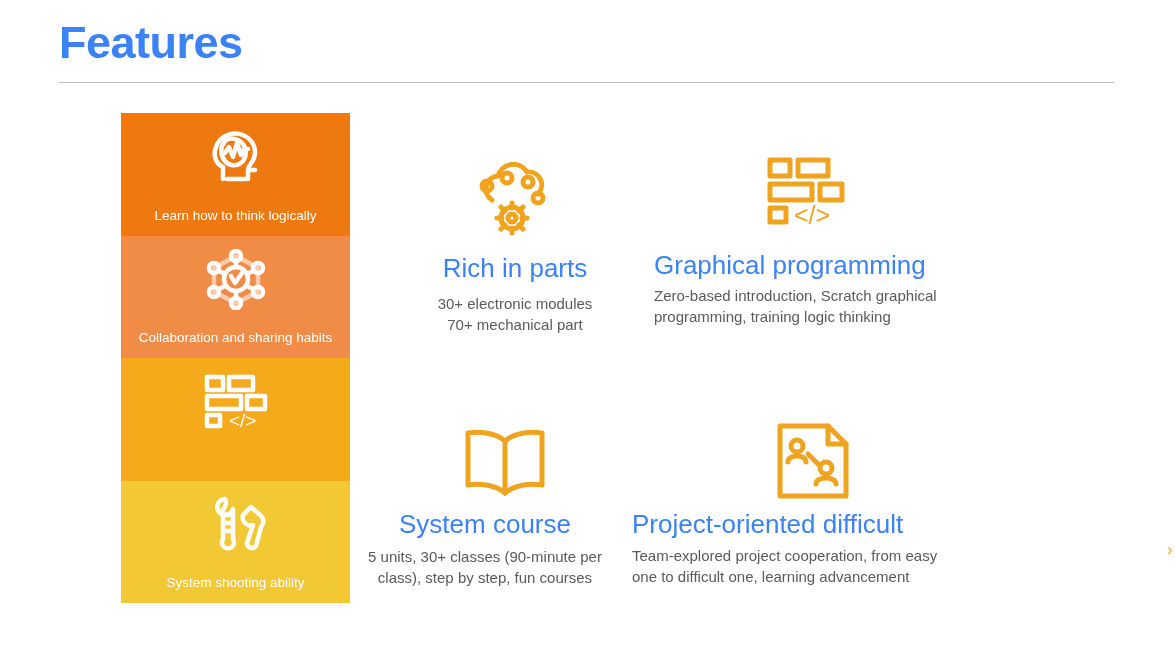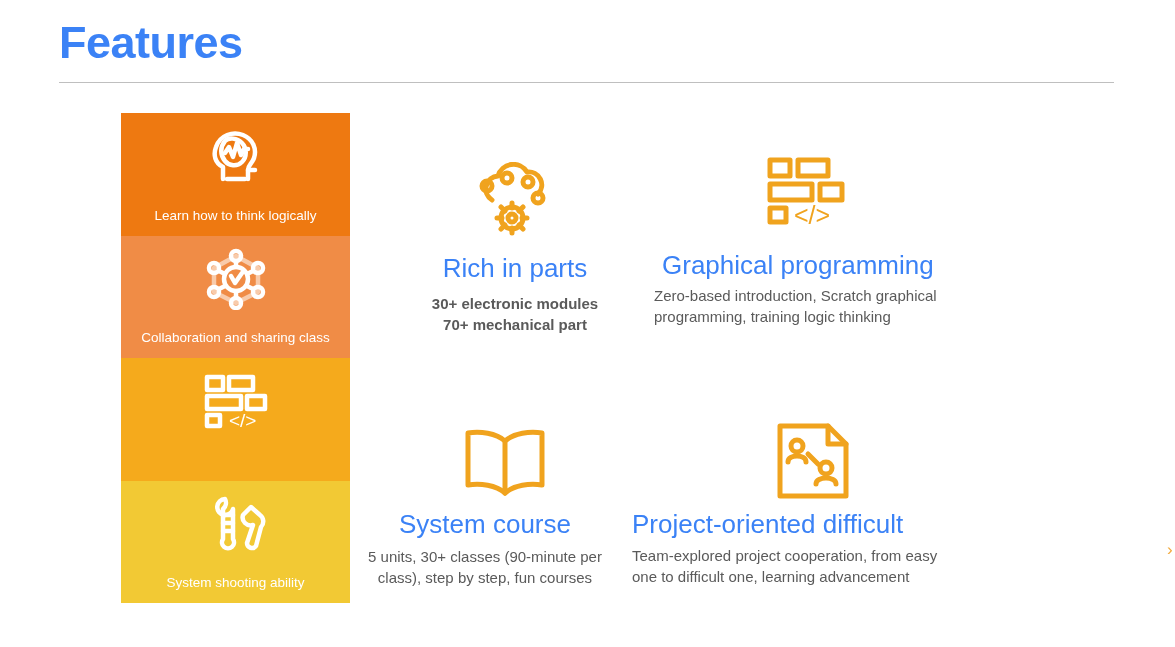--- a/index.html
+++ b/index.html
@@ -106,21 +106,21 @@
   }
 
   
   #feat-rich      { left: 400px;  top: 160px;  width: 230px; }
   #feat-rich .f-icon { left: 62px; }
   #feat-rich .f-head { left: 0; top: 93px; width: 230px; text-align: center; }
   #feat-rich .f-body { left: 0; top: 133px; width: 230px; text-align: center; }
 
   #feat-graph     { left: 654px;  top: 150px;  width: 320px; }
   #feat-graph .f-icon { left: 110px; }
-  #feat-graph .f-head { left: 8px; top: 100px; }
+  #feat-graph .f-head { left: 0; top: 100px; }
   #feat-graph .f-body { left: 0; top: 135px; width: 312px; }
 
   #feat-system    { left: 360px;  top: 415px;  width: 250px; }
   #feat-system .f-icon { left: 100px; }
   #feat-system .f-head { left: 0; top: 94px; width: 250px; text-align: center; }
   #feat-system .f-body { left: 0; top: 131px; width: 250px; text-align: center; }
 
   #feat-project   { left: 632px;  top: 415px;  width: 330px; }
   #feat-project .f-icon { left: 138px; }
   #feat-project .f-head { left: 0; top: 94px; }
@@ -171,21 +171,21 @@
           <circle class="white-stroke" cx="36" cy="8" r="5"></circle>
           <circle class="white-stroke" cx="58" cy="20" r="5"></circle>
           <circle class="white-stroke" cx="58" cy="44" r="5"></circle>
           <circle class="white-stroke" cx="36" cy="55" r="5"></circle>
           <circle class="white-stroke" cx="14" cy="44" r="5"></circle>
           <circle class="white-stroke" cx="14" cy="20" r="5"></circle>
           <path class="white-stroke" d="M36 13 v6 M53 23 l-6 3 M53 41 l-6 -3 M36 50 v-7 M19 41 l6 -3 M19 23 l6 3"></path>
           <path class="white-stroke" d="M36 8 L58 20 L58 44 L36 55 L14 44 L14 20 Z" opacity="0.55"></path>
         </svg>
       </div>
-      <div class="cell-label">Collaboration and sharing class</div>
+      <div class="cell-label">Collaboration and sharing habits</div>
     </div>
 
     <div class="stack-cell c3">
       <div class="cell-icon">
         <svg width="74" height="60" viewBox="0 0 74 60">
           <rect class="white-stroke" x="8" y="6" width="16" height="13"></rect>
           <rect class="white-stroke" x="30" y="6" width="24" height="13"></rect>
           <rect class="white-stroke" x="8" y="25" width="34" height="13"></rect>
           <rect class="white-stroke" x="48" y="25" width="18" height="13"></rect>
           <rect class="white-stroke" x="8" y="44" width="13" height="11"></rect>
@@ -213,21 +213,21 @@
         <circle class="orange-stroke" cx="25" cy="24" r="5"></circle>
         <circle class="orange-stroke" cx="45" cy="16" r="5"></circle>
         <circle class="orange-stroke" cx="66" cy="20" r="5"></circle>
         <circle class="orange-stroke" cx="76" cy="36" r="5"></circle>
         <circle class="orange-stroke" cx="50" cy="56" r="11"></circle>
         <circle class="orange-stroke" cx="50" cy="56" r="4"></circle>
         <path class="orange-stroke" d="M50 41 v5 M50 66 v5 M35 56 h5 M60 56 h5 M39 45 l4 4 M57 63 l4 4 M61 45 l-4 4 M43 63 l-4 4"></path>
       </svg>
     </div>
     <div class="f-head">Rich in parts</div>
-    <div class="f-body" style="white-space: pre-line; font-weight: bold;">30+ electronic modules
+    <div class="f-body" style="white-space: pre-line;">30+ electronic modules
 70+  mechanical part</div>
   </div>
 
   <div class="feature" id="feat-graph">
     <div class="f-icon">
       <svg width="96" height="84" viewBox="0 0 96 84">
         <rect class="orange-stroke" x="6" y="6" width="20" height="16"></rect>
         <rect class="orange-stroke" x="34" y="6" width="30" height="16"></rect>
         <rect class="orange-stroke" x="6" y="30" width="42" height="16"></rect>
         <rect class="orange-stroke" x="56" y="30" width="22" height="16"></rect>

